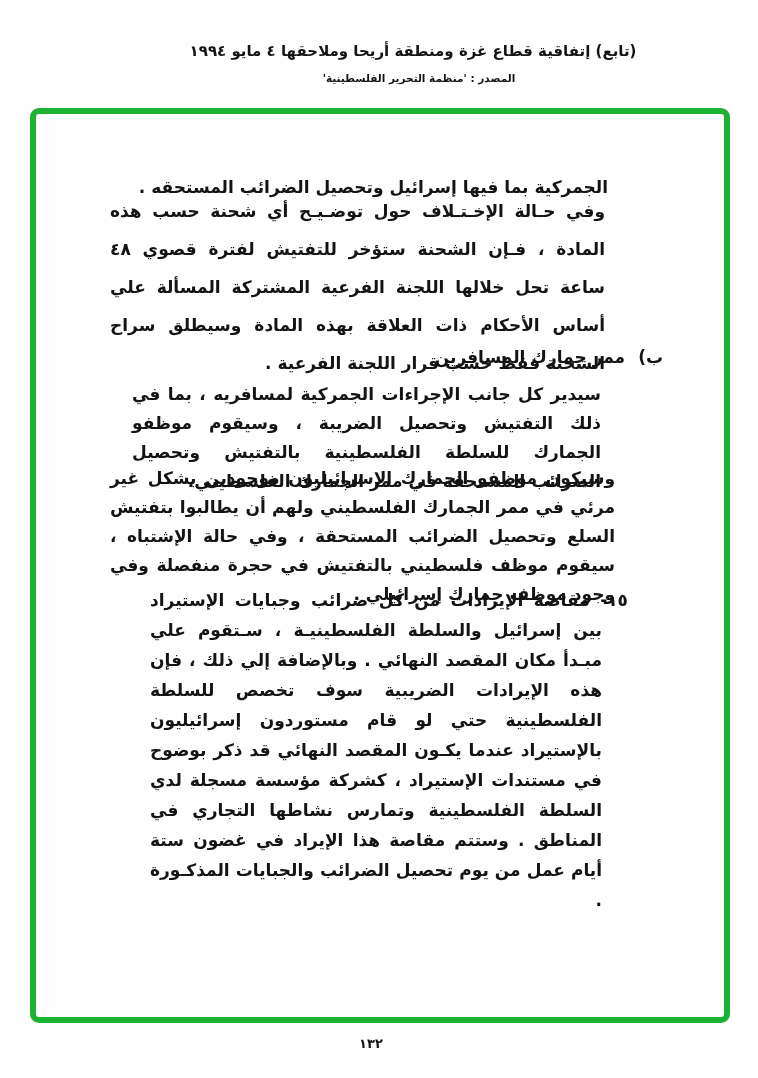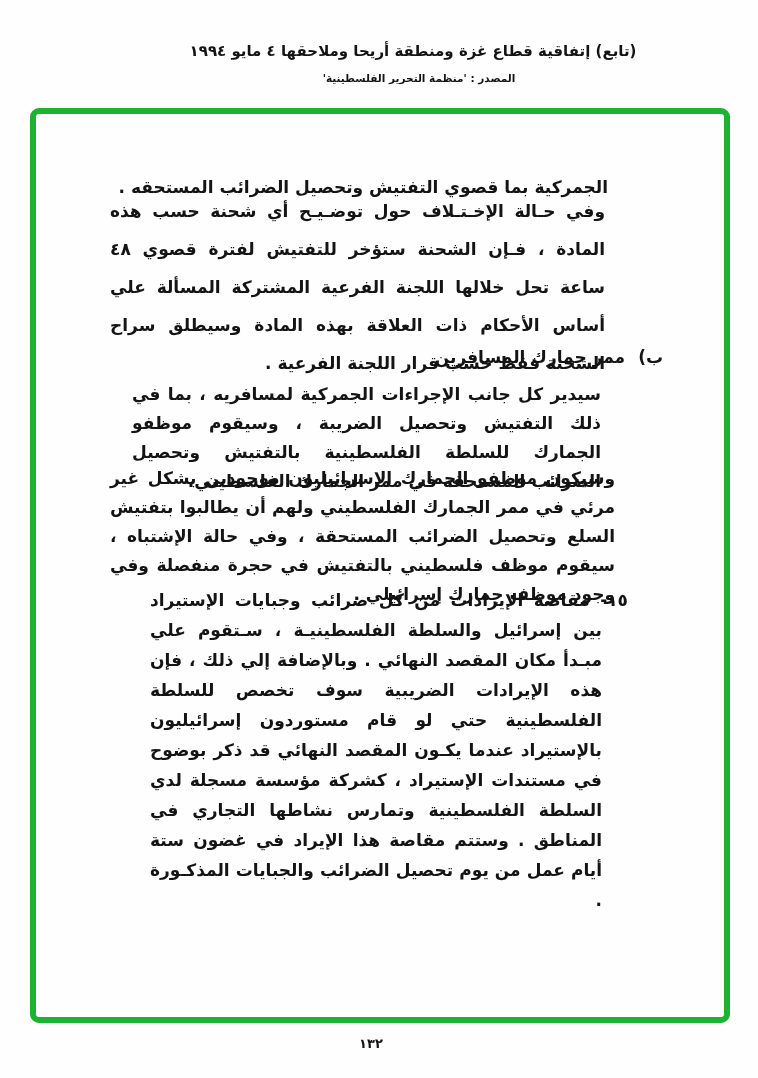--- a/index.html
+++ b/index.html
@@ -120,21 +120,21 @@
 <body>
 
 <div class="hdr-title">(تابع) إتفاقية قطاع غزة ومنطقة أريحا وملاحقها ٤ مايو ١٩٩٤</div>
 
 <div class="hdr-source">المصدر :  'منظمة التحرير الفلسطينية'</div>
 
 <div class="frame" style="border-color: rgb(29, 178, 50);"></div>
 
 <div class="body-text">
 
-  <div class="para p-cont">الجمركية بما قصوي التفتيش وتحصيل الضرائب المستحقه .</div>
+  <div class="para p-cont">الجمركية بما فيها إسرائيل وتحصيل الضرائب المستحقه .</div>
 
   <div class="para p-dispute">وفي حـالة الإخـتـلاف حول توضـيـح أي شحنة حسب هذه المادة ، فـإن الشحنة ستؤخر للتفتيش لفترة قصوي ٤٨ ساعة تحل خلالها اللجنة الفرعية المشتركة  المسألة علي أساس الأحكام ذات العلاقة بهذه المادة وسيطلق سراح الشحنة فقط حسب قرار اللجنة الفرعية .</div>
 
   <div class="para b-heading">
     <span class="marker">ب)</span><span>ممر جمارك المسافرين</span>
   </div>
 
   <div class="para b-para1">سيدير كل جانب الإجراءات الجمركية لمسافريه ، بما في ذلك التفتيش وتحصيل الضريبة ، وسيقوم موظفو الجمارك للسلطة الفلسطينية بالتفتيش وتحصيل الضرائب المستحقة في ممر الجمارك الفلسطيني.</div>
 
   <div class="para b-para2">وسيكون موظفو الجمارك الإسرائيليون موجودين بشكل غير مرئي في ممر الجمارك الفلسطيني ولهم أن يطالبوا بتفتيش السلع وتحصيل الضرائب المستحقة ، وفي حالة الإشتباه ، سيقوم موظف فلسطيني بالتفتيش في حجرة منفصلة وفي وجود موظف جمارك إسرائيلي .</div>

